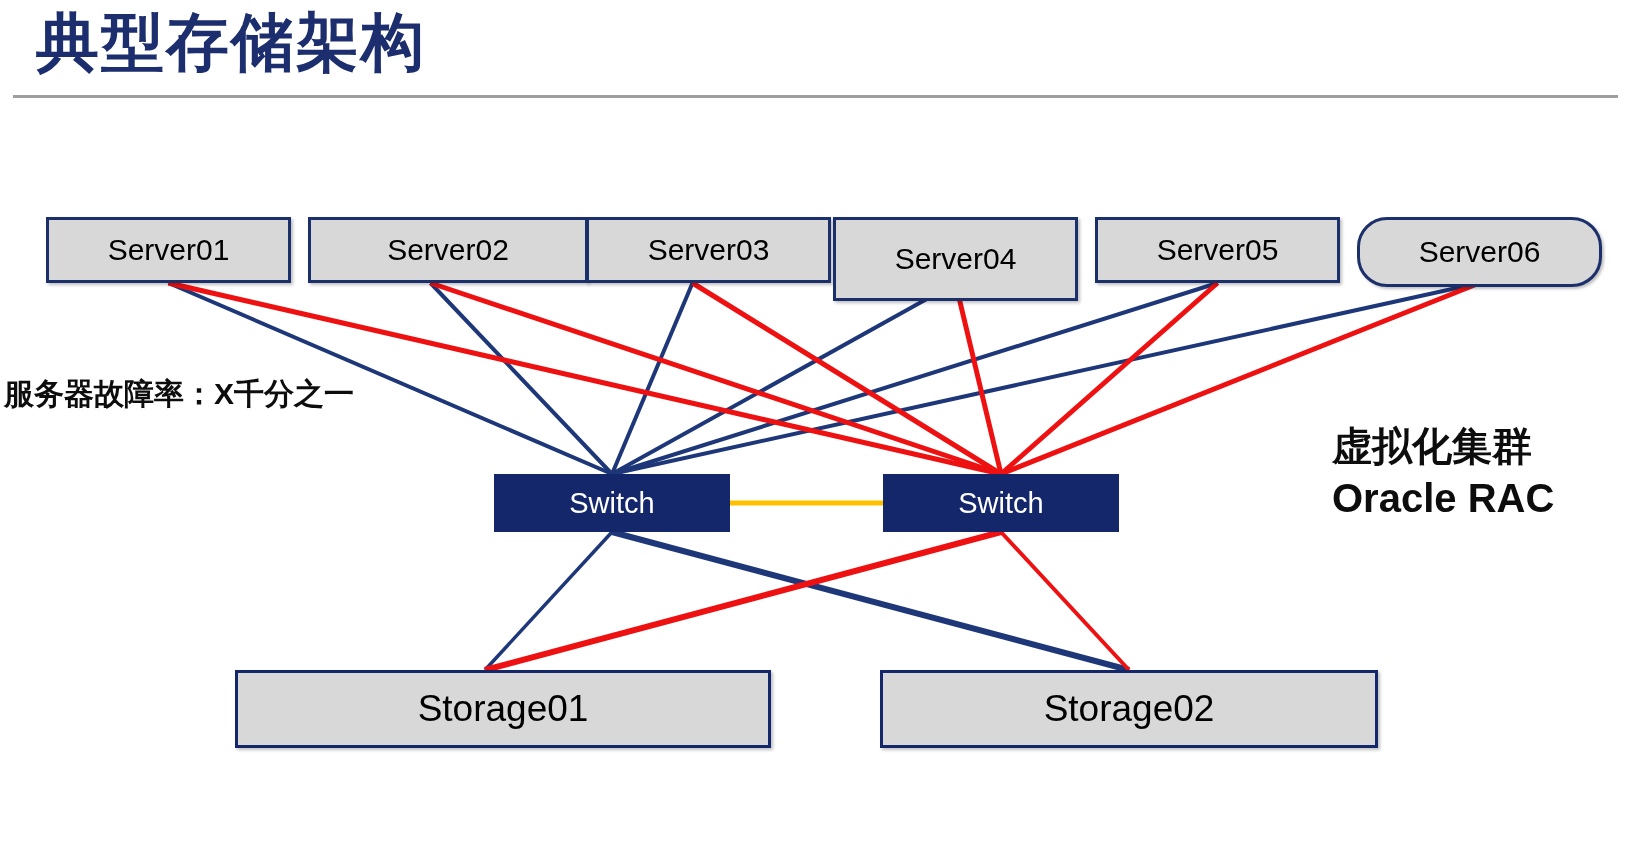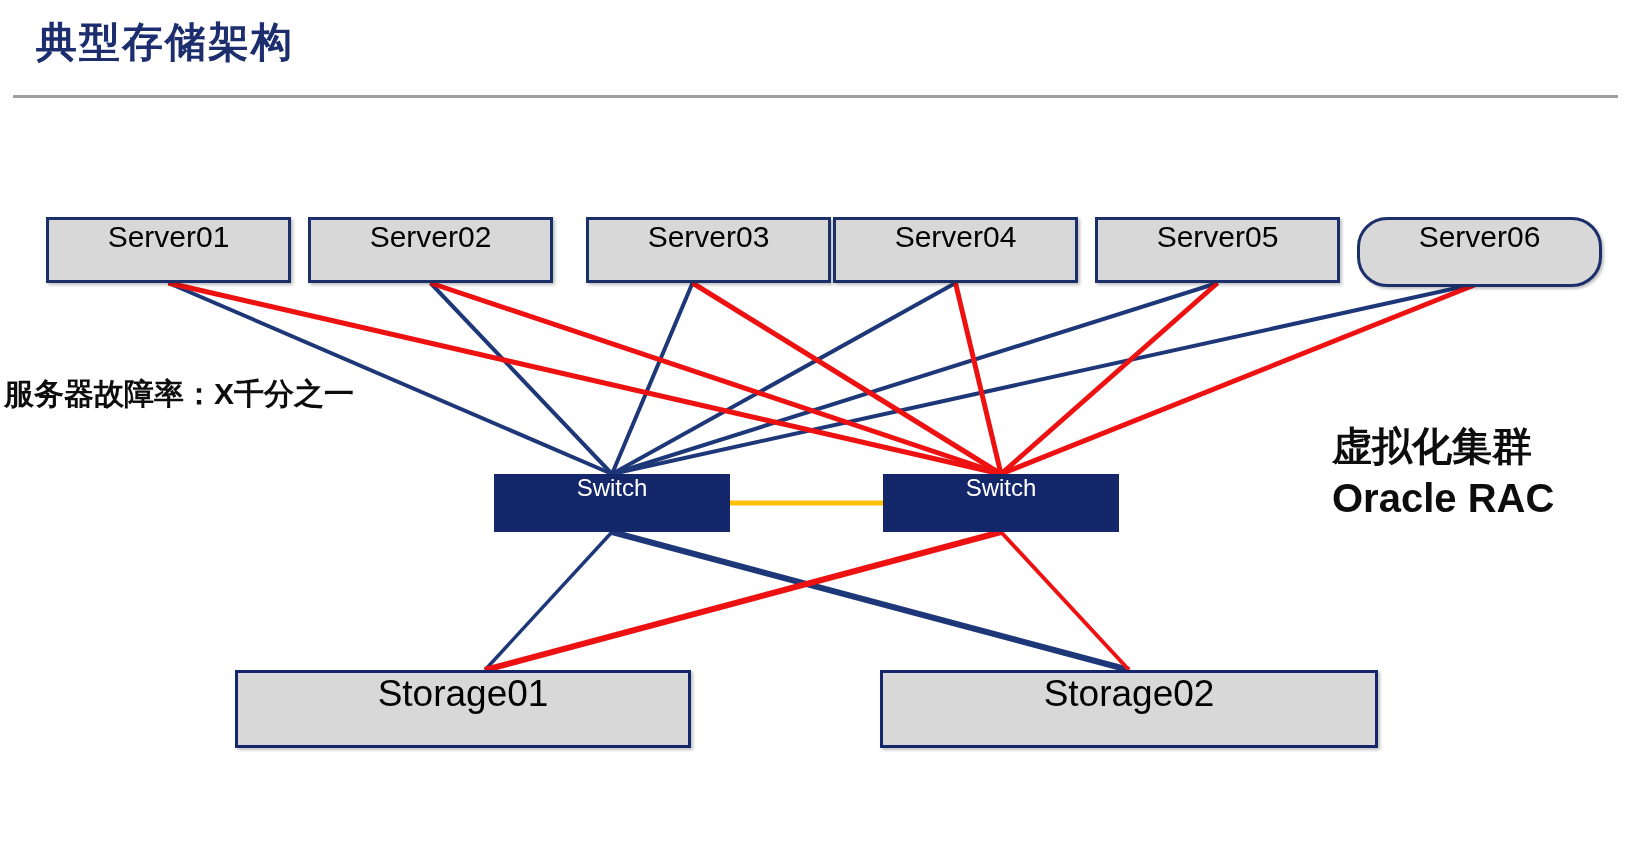--- a/index.html
+++ b/index.html
@@ -8,21 +8,21 @@
     width: 1632px;
     height: 847px;
     background: #ffffff;
     overflow: hidden;
     font-family: "Liberation Sans", sans-serif;
   }
   .title {
     position: absolute;
     left: 36px;
     top: 0px;
-    font-size: 41px;
+    font-size: 63px;
     line-height: 84px;
     font-weight: bold;
     color: #1c2e6e;
     letter-spacing: 2px;
     white-space: nowrap;
   }
   .divider {
     position: absolute;
     left: 13px;
     right: 14px;
@@ -32,35 +32,36 @@
   }
   #wires {
     position: absolute;
     left: 0; top: 0;
     width: 1632px;
     height: 847px;
   }
   .node {
     position: absolute;
     display: flex;
+    align-items: center;
     justify-content: center;
     box-sizing: border-box;
     white-space: nowrap;
   }
   .node.server {
     background: #d8d8d8;
     border: 3px solid #1b2f6a;
     color: #000000;
     font-size: 30px;
     box-shadow: 2px 2px 3px rgba(0,0,0,0.25);
   }
   .node.switch {
     background: #14276b;
     color: #ffffff;
-    font-size: 24px;
+    font-size: 29px;
   }
   .node.storage {
     background: #d8d8d8;
     border: 3px solid #14276b;
     color: #000000;
     font-size: 37px;
     box-shadow: 2px 2px 3px rgba(0,0,0,0.25);
   }
   .note {
     position: absolute;
@@ -102,42 +103,42 @@
       <line x1="612" y1="532" x2="1129" y2="670" stroke="#1d3778" stroke-width="6"></line>
       <line x1="1001" y1="532" x2="485" y2="670" stroke="#ee1111" stroke-width="6"></line>
       <line x1="1001" y1="532" x2="1129" y2="670" stroke="#ee1111" stroke-width="4"></line>
       <line x1="730" y1="503" x2="883" y2="503" stroke="#ffc000" stroke-width="5"></line>
     </svg>
 
   <div id="nodes">
       <div class="node server" style="left: 46px; top: 217px; width: 245px; height: 66px;">
         <span>Server01</span>
       </div>
-      <div class="node server" style="left: 308px; top: 217px; width: 245px; height: 66px;">
+      <div class="node server" style="left: 308px; top: 217px; width: 280px; height: 66px;">
         <span>Server02</span>
       </div>
       <div class="node server" style="left: 570px; top: 217px; width: 245px; height: 66px; margin-left: 16px;">
         <span>Server03</span>
       </div>
-      <div class="node server" style="left: 833px; top: 217px; width: 245px; height: 66px;">
+      <div class="node server" style="left: 833px; top: 217px; width: 245px; height: 84px;">
         <span>Server04</span>
       </div>
       <div class="node server" style="left: 1095px; top: 217px; width: 245px; height: 66px;">
         <span>Server05</span>
       </div>
       <div class="node server" style="left: 1357px; top: 217px; width: 245px; height: 70px; border-radius: 30px;">
         <span>Server06</span>
       </div>
       <div class="node switch" style="left: 494px; top: 474px; width: 236px; height: 58px;">
         <span>Switch</span>
       </div>
       <div class="node switch" style="left: 883px; top: 474px; width: 236px; height: 58px;">
         <span>Switch</span>
       </div>
-      <div class="node storage" style="left: 235px; top: 670px; width: 456px; height: 78px;">
+      <div class="node storage" style="left: 235px; top: 670px; width: 536px; height: 78px;">
         <span>Storage01</span>
       </div>
       <div class="node storage" style="left: 880px; top: 670px; width: 498px; height: 78px;">
         <span>Storage02</span>
       </div>
     </div>
 
   <div class="note note-server-rate">服务器故障率：X千分之一</div>
   <div class="note note-right">
     <div>虚拟化集群</div>

